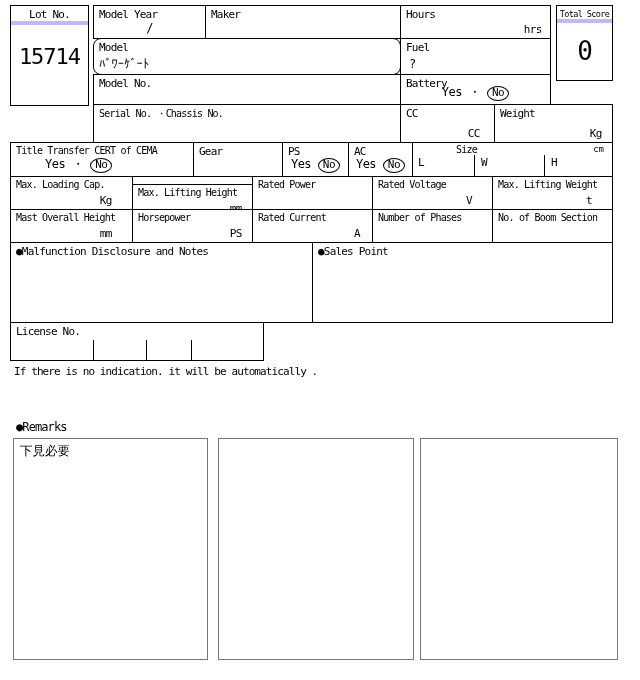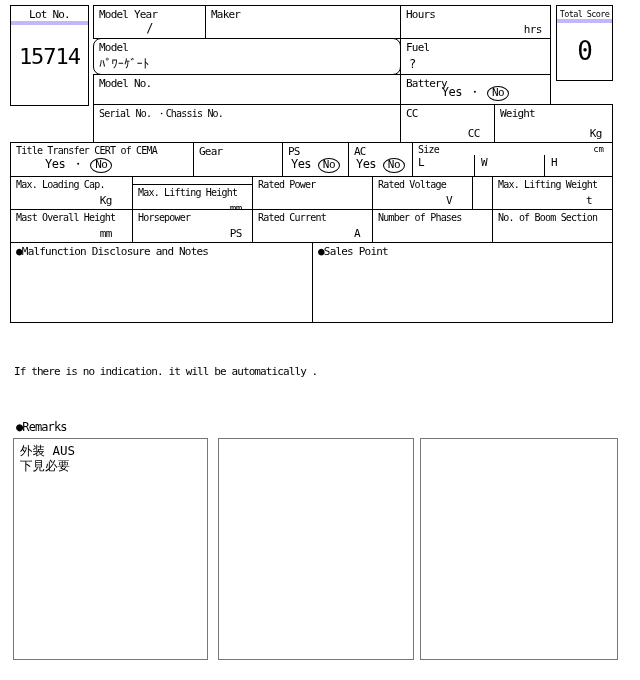--- a/index.html
+++ b/index.html
@@ -110,42 +110,42 @@
 
   <div class="cell" style="left:348px;top:142px;width:65px;height:35px;">
     <div class="lbl">AC</div>
     <div class="line2 center">
       <span>Yes</span>
       <span class="no-circle">No</span>
     </div>
   </div>
 
   <div class="cell" style="left:412px;top:142px;width:201px;height:35px;">
-    <div class="lbl lbl-sm" style="top:1px;">Size</div>
+    <div class="lbl lbl-sm" style="top:1px;margin-left:38px;">Size</div>
     <div style="position:absolute;top:1px;right:8px;font-size:9px;">cm</div>
     <div style="position:absolute;top:13px;left:5px;font-size:11px;">L</div>
     <div style="position:absolute;top:13px;left:68px;font-size:11px;">W</div>
     <div style="position:absolute;top:13px;left:138px;font-size:11px;">H</div>
     <div class="vline" style="left:61px;top:12px;bottom:0;"></div>
     <div class="vline" style="left:131px;top:12px;bottom:0;"></div>
   </div>
 
   <div class="cell" style="left:10px;top:176px;width:123px;height:34px;">
     <div class="lbl lbl-sm">Max. Loading Cap.</div>
     <div class="unit" style="right:20px;">Kg</div>
   </div>
   <div class="cell" style="left:132px;top:184px;width:121px;height:34px;">
     <div class="lbl lbl-sm">Max. Lifting Height</div>
     <div class="unit">mm</div>
   </div>
   <div class="cell" style="left:252px;top:176px;width:121px;height:52px;">
     <div class="lbl lbl-sm">Rated Power</div>
     <div class="unit" style="right:12px;">Kw</div>
   </div>
-  <div class="cell" style="left:372px;top:176px;width:101px;height:34px;">
+  <div class="cell" style="left:372px;top:176px;width:121px;height:34px;">
     <div class="lbl lbl-sm">Rated Voltage</div>
     <div class="unit" style="right:20px;">V</div>
   </div>
   <div class="cell" style="left:492px;top:176px;width:121px;height:34px;">
     <div class="lbl lbl-sm">Max. Lifting Weight</div>
     <div class="unit" style="right:20px;">t</div>
   </div>
 
   <div class="cell" style="left:10px;top:209px;width:123px;height:34px;">
     <div class="lbl lbl-sm">Mast Overall Height</div>
@@ -166,27 +166,32 @@
     <div class="lbl lbl-sm">No. of Boom Section</div>
   </div>
 
   <div class="cell" style="left:10px;top:242px;width:303px;height:81px;">
     <div class="lbl">●Malfunction Disclosure and Notes</div>
   </div>
   <div class="cell" style="left:312px;top:242px;width:301px;height:81px;">
     <div class="lbl">●Sales Point</div>
   </div>
 
+  <div class="cell" style="left:10px;top:322px;width:254px;height:39px;">
+    <div class="lbl">License No.</div>
+    <div class="vline" style="left:82px;bottom:0;height:20px;"></div>
+    <div class="vline" style="left:135px;bottom:0;height:20px;"></div>
+    <div class="vline" style="left:180px;bottom:0;height:20px;"></div>
+  </div>
 
   <div class="free-text" style="left:14px;top:365px;">If there is no indication. it will be automatically .</div>
 
   <div class="free-text" style="left:16px;top:420px;font-size:12px;">●Remarks</div>
 
   <div class="remarks-box" style="left:13px;top:438px;width:195px;height:222px;">
     <div class="jp" style="padding:4px 0 0 6px;line-height:15px;">
-      <div>外装 AUS</div>
       <div>下見必要</div>
     </div>
   </div>
   <div class="remarks-box" style="left:218px;top:438px;width:196px;height:222px;"></div>
   <div class="remarks-box" style="left:420px;top:438px;width:198px;height:222px;"></div>
 
 </div>
 
 </body></html>

